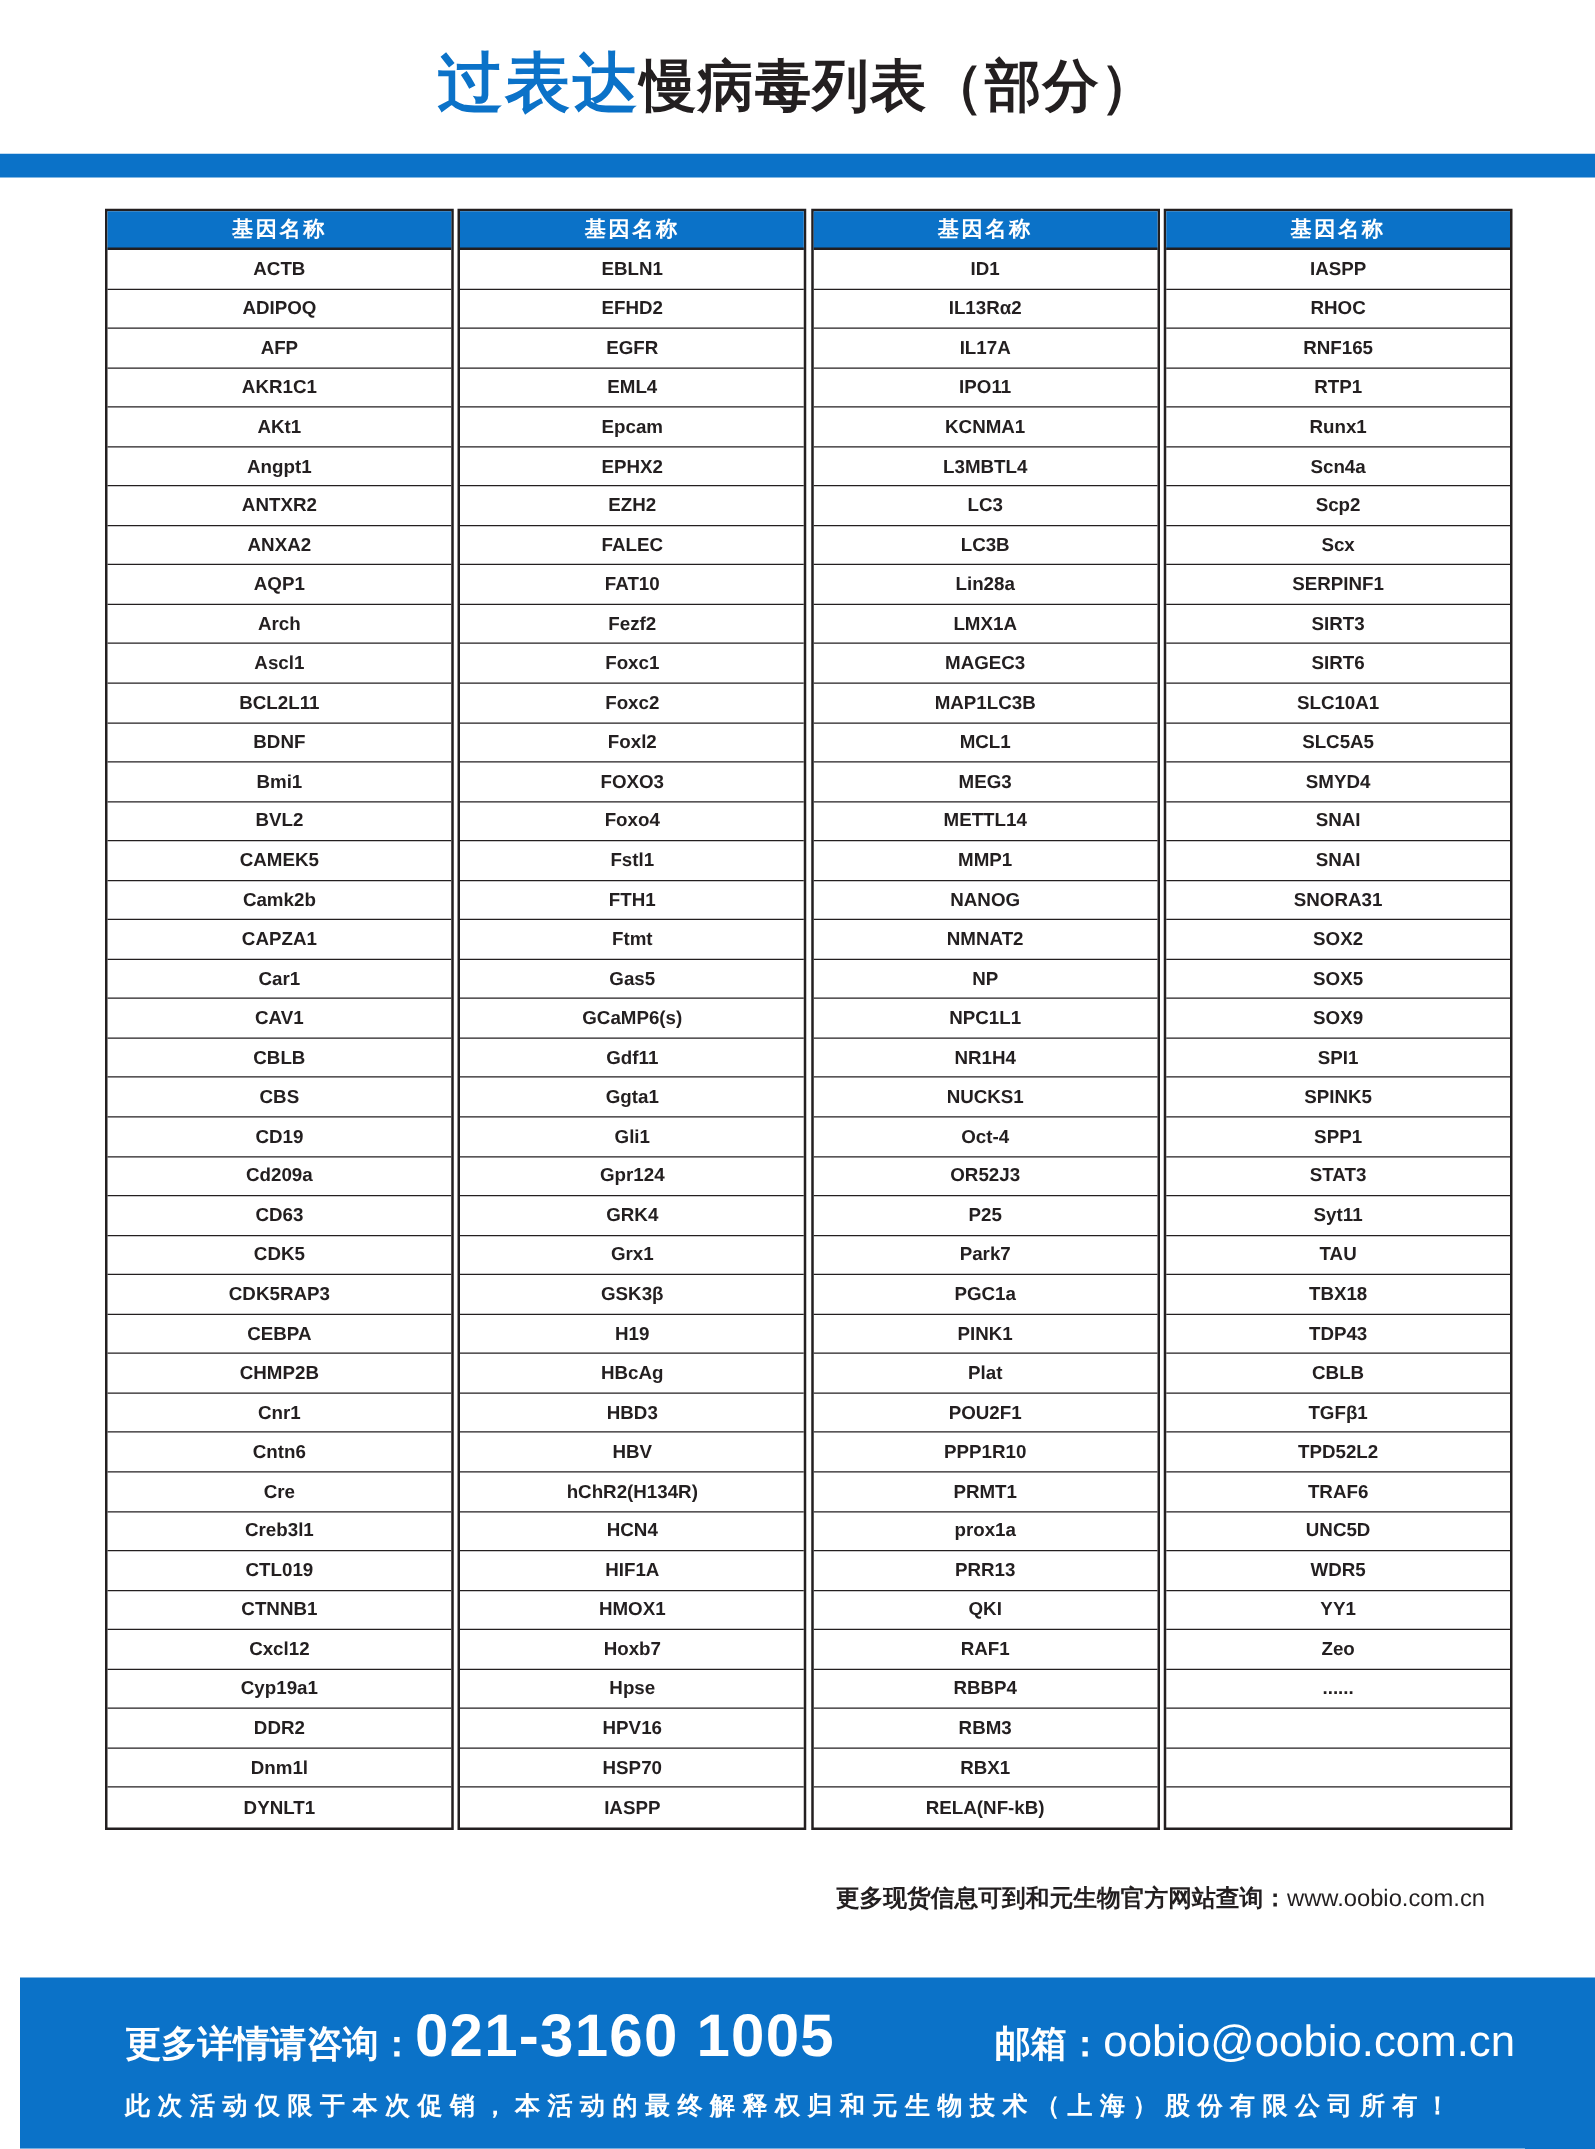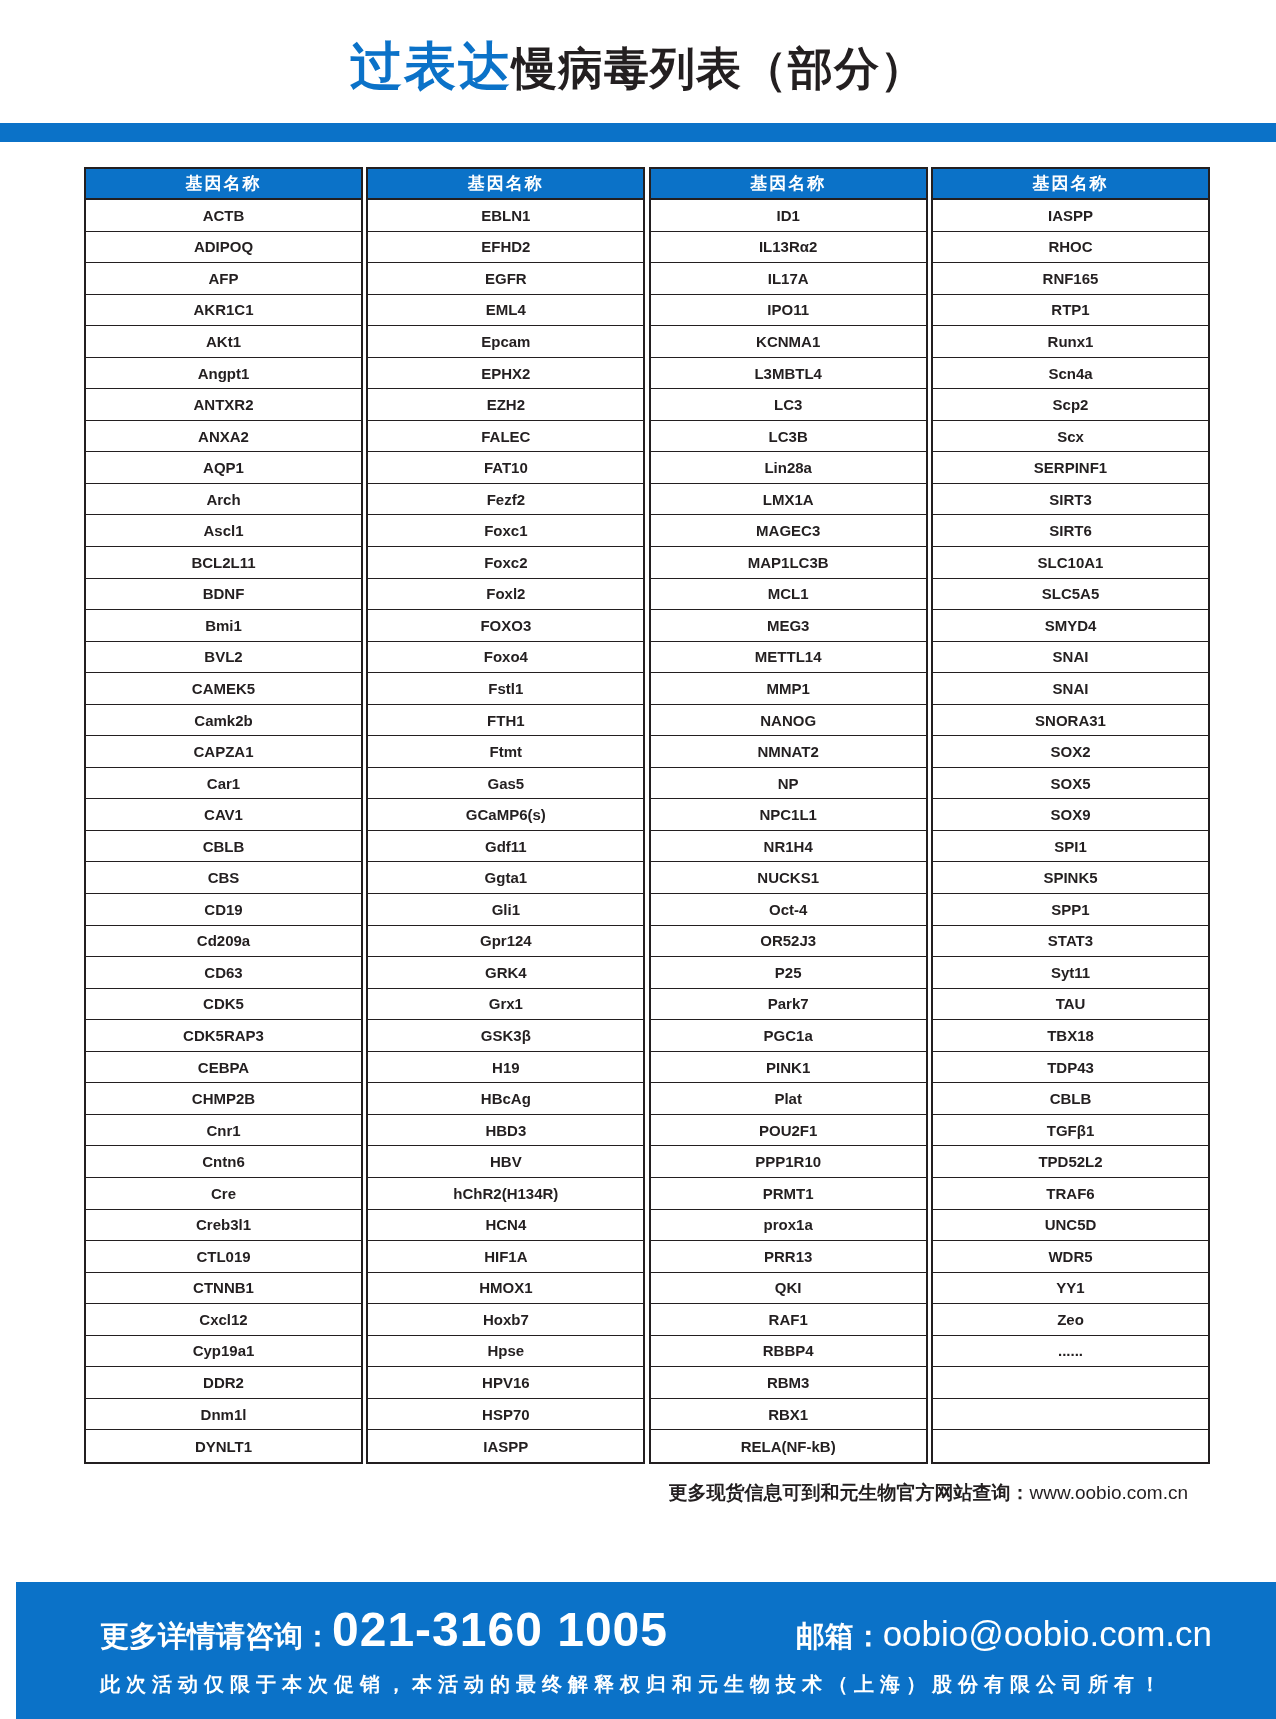--- a/index.html
+++ b/index.html
@@ -73,21 +73,21 @@
     justify-content: center;
     font-size: 15px;
     font-weight: 700;
     color: #231f20;
   }
   .gene-row:last-child {
     border-bottom: none;
   }
   
   .note-line {
-    margin-top: 16px;
+    margin-top: 42px;
     padding-right: 88px;
     text-align: right;
     font-size: 19px;
     white-space: nowrap;
   }
   .note-label { font-weight: 700; }
   .note-url { font-weight: 400; }
   
   .footer {
     position: absolute;

